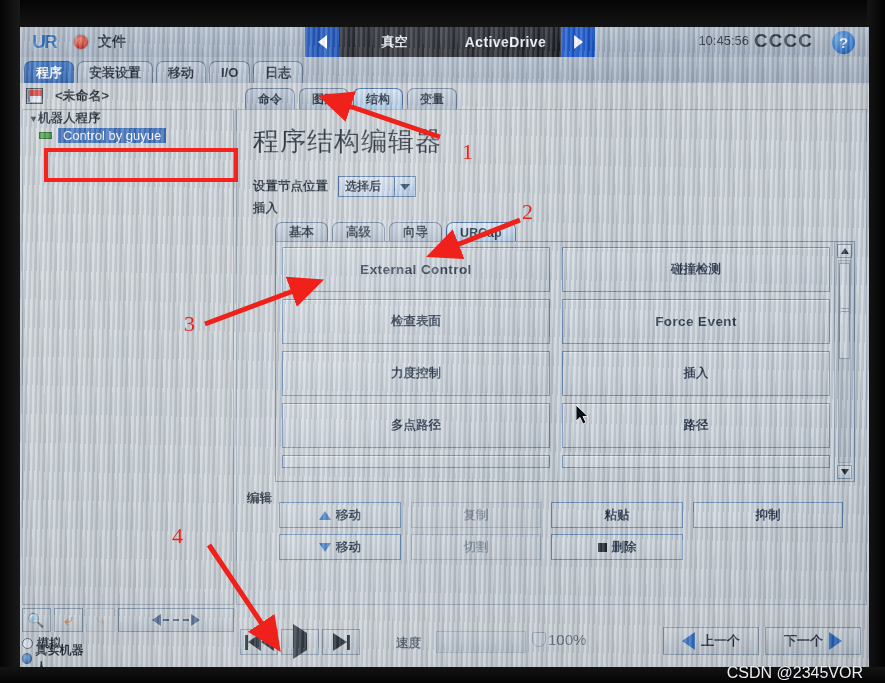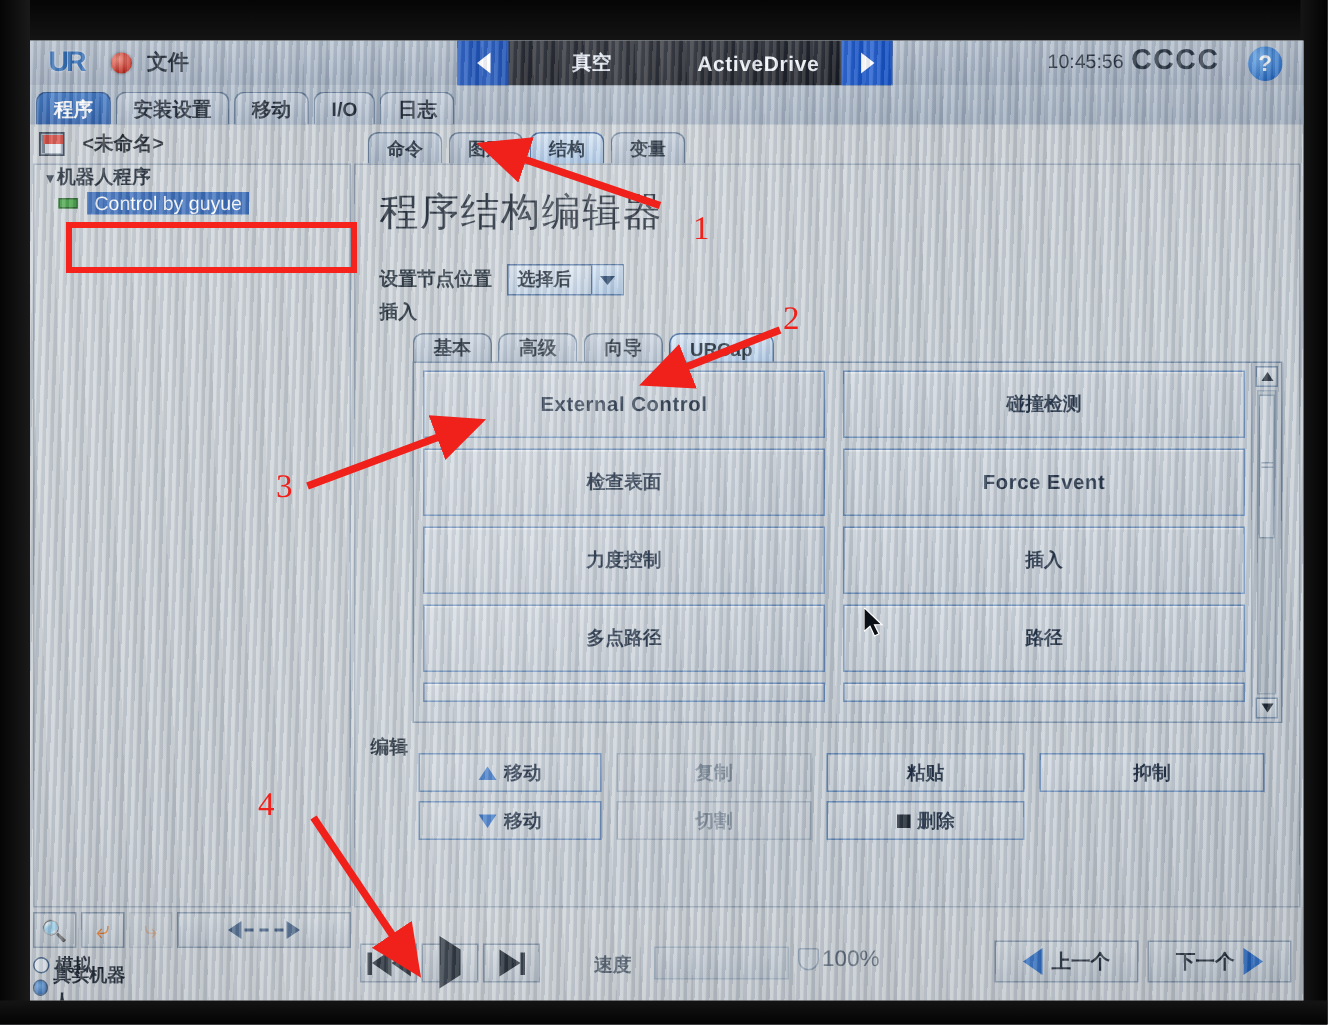--- a/index.html
+++ b/index.html
@@ -533,13 +533,14 @@
     <span class="ann-num" style="left:442px; top:112px;">1</span>
     <span class="ann-num" style="left:502px; top:172px;">2</span>
     <span class="ann-num" style="left:164px; top:284px;">3</span>
     <span class="ann-num" style="left:152px; top:496px;">4</span>
 
     <div id="moire"></div>
     <div id="vignette"></div>
     <div id="glare"></div>
   </div>
 
+  <div id="watermark">CSDN @2345VOR</div>
 </div>
 
 </body></html>

